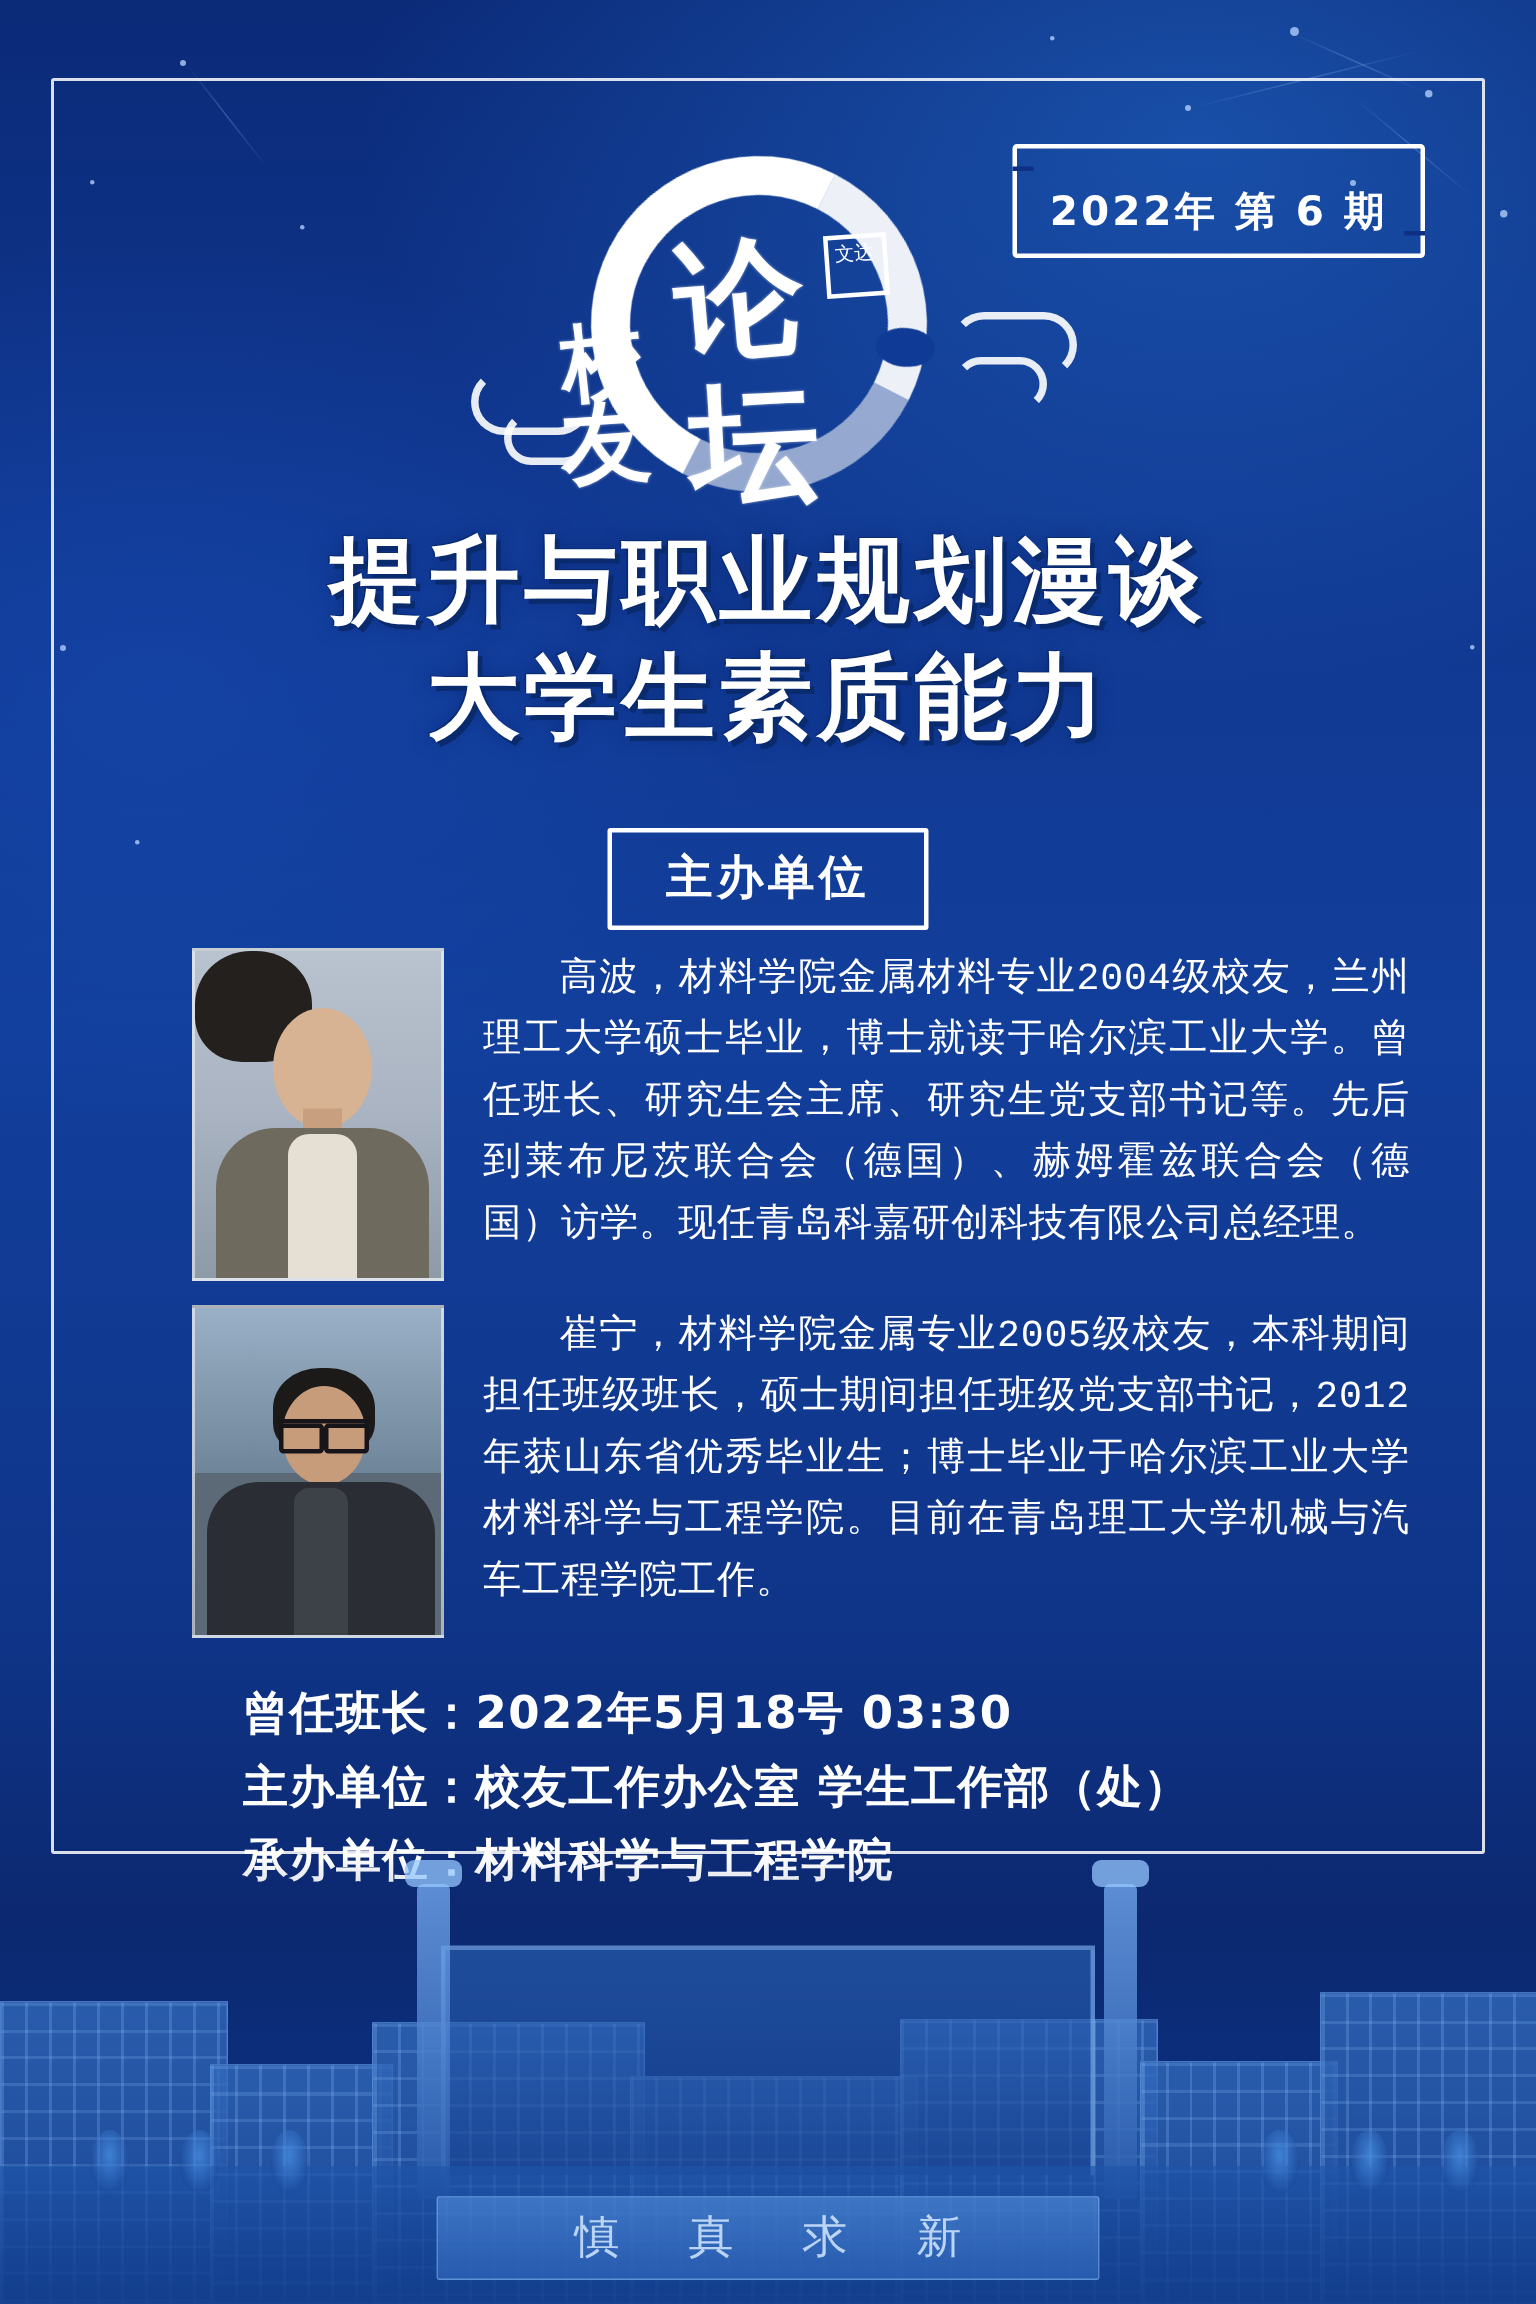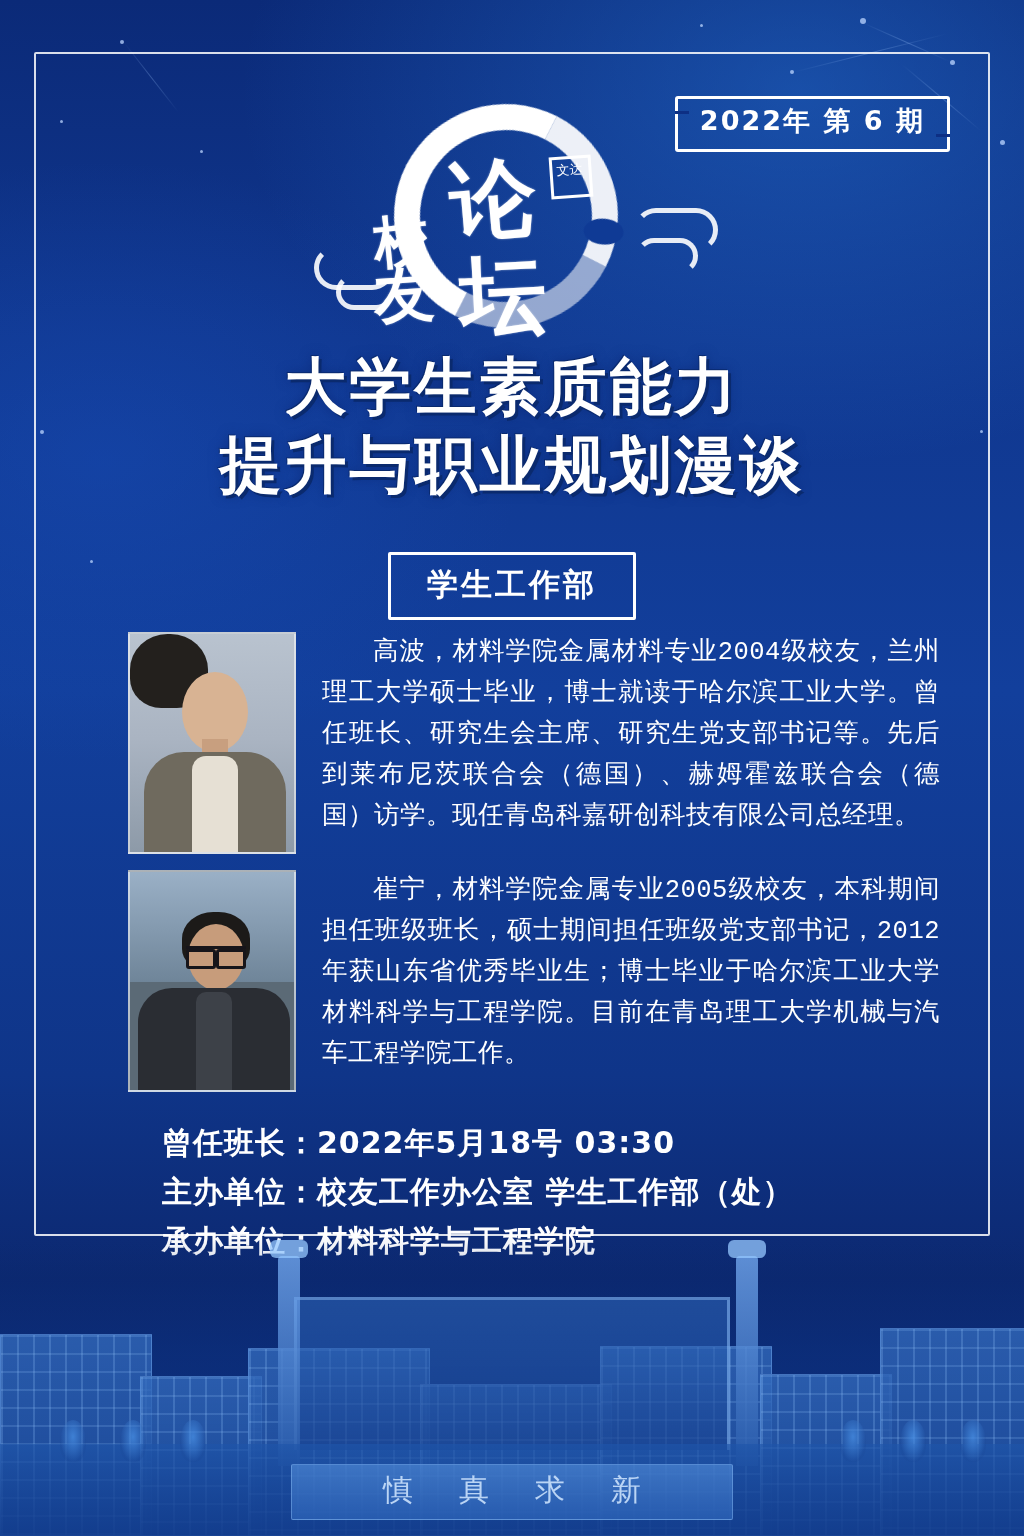--- a/index.html
+++ b/index.html
@@ -39,21 +39,21 @@
   
   .issue-badge {
     position: absolute;
     right: 74px;
     top: 96px;
     border: 3px solid #ffffff;
     color: #ffffff;
     font-weight: bold;
     font-size: 27px;
     letter-spacing: 2px;
-    padding: 4px 22px 10px 22px;
+    padding: 24px 22px 10px 22px;
     border-radius: 3px;
     white-space: nowrap;
   }
   .issue-badge::before, .issue-badge::after{
     content:"";
     position:absolute;
     width:14px; height:3px; background:#0d2f84;
   }
   .issue-badge::before{ left:-3px; top:12px; }
   .issue-badge::after{ right:-3px; bottom:12px; }
@@ -286,21 +286,21 @@
     position:absolute;
     left: 50%;
     transform: translateX(-50%);
     bottom: 16px;
     width: 440px;
     height: 54px;
     background: linear-gradient(to bottom, rgba(90,150,225,0.55), rgba(45,100,185,0.75));
     border: 1px solid rgba(150,200,255,0.4);
     border-radius: 2px;
     color: rgba(210,232,255,0.85);
-    font-family: Liberation Mono, monospace;
+    font-family: Liberation Sans, sans-serif;
     font-size: 30px;
     letter-spacing: 46px;
     text-align: center;
     line-height: 54px;
     text-indent: 46px;
   }
   .tree {
     position:absolute;
     bottom: 74px;
     width: 26px; height: 42px;
@@ -343,25 +343,25 @@
     <div class="cloud right-1"></div>
     <div class="cloud right-2"></div>
     <div class="logo-cn c1">校</div>
     <div class="logo-cn c2">友</div>
     <div class="logo-cn c3">论</div>
     <div class="logo-cn c4">坛</div>
     <div class="seal">文达</div>
   </div>
 
   <div class="title">
+    <div>提升与职业规划漫谈</div>
     <div>大学生素质能力</div>
-    <div>提升与职业规划漫谈</div>
-  </div>
-
-  <div class="speaker-box">学生工作部</div>
+  </div>
+
+  <div class="speaker-box">主办单位</div>
 
   <div class="bio bio-1">
     <div class="photo p1">
       <div class="hair"></div>
       <div class="face"></div>
       <div class="neck"></div>
       <div class="body"></div>
       <div class="shirt"></div>
     </div>
     <div class="bio-text">高波，材料学院金属材料专业2004级校友，兰州理工大学硕士毕业，博士就读于哈尔滨工业大学。曾任班长、研究生会主席、研究生党支部书记等。先后到莱布尼茨联合会（德国）、赫姆霍兹联合会（德国）访学。现任青岛科嘉研创科技有限公司总经理。</div>

